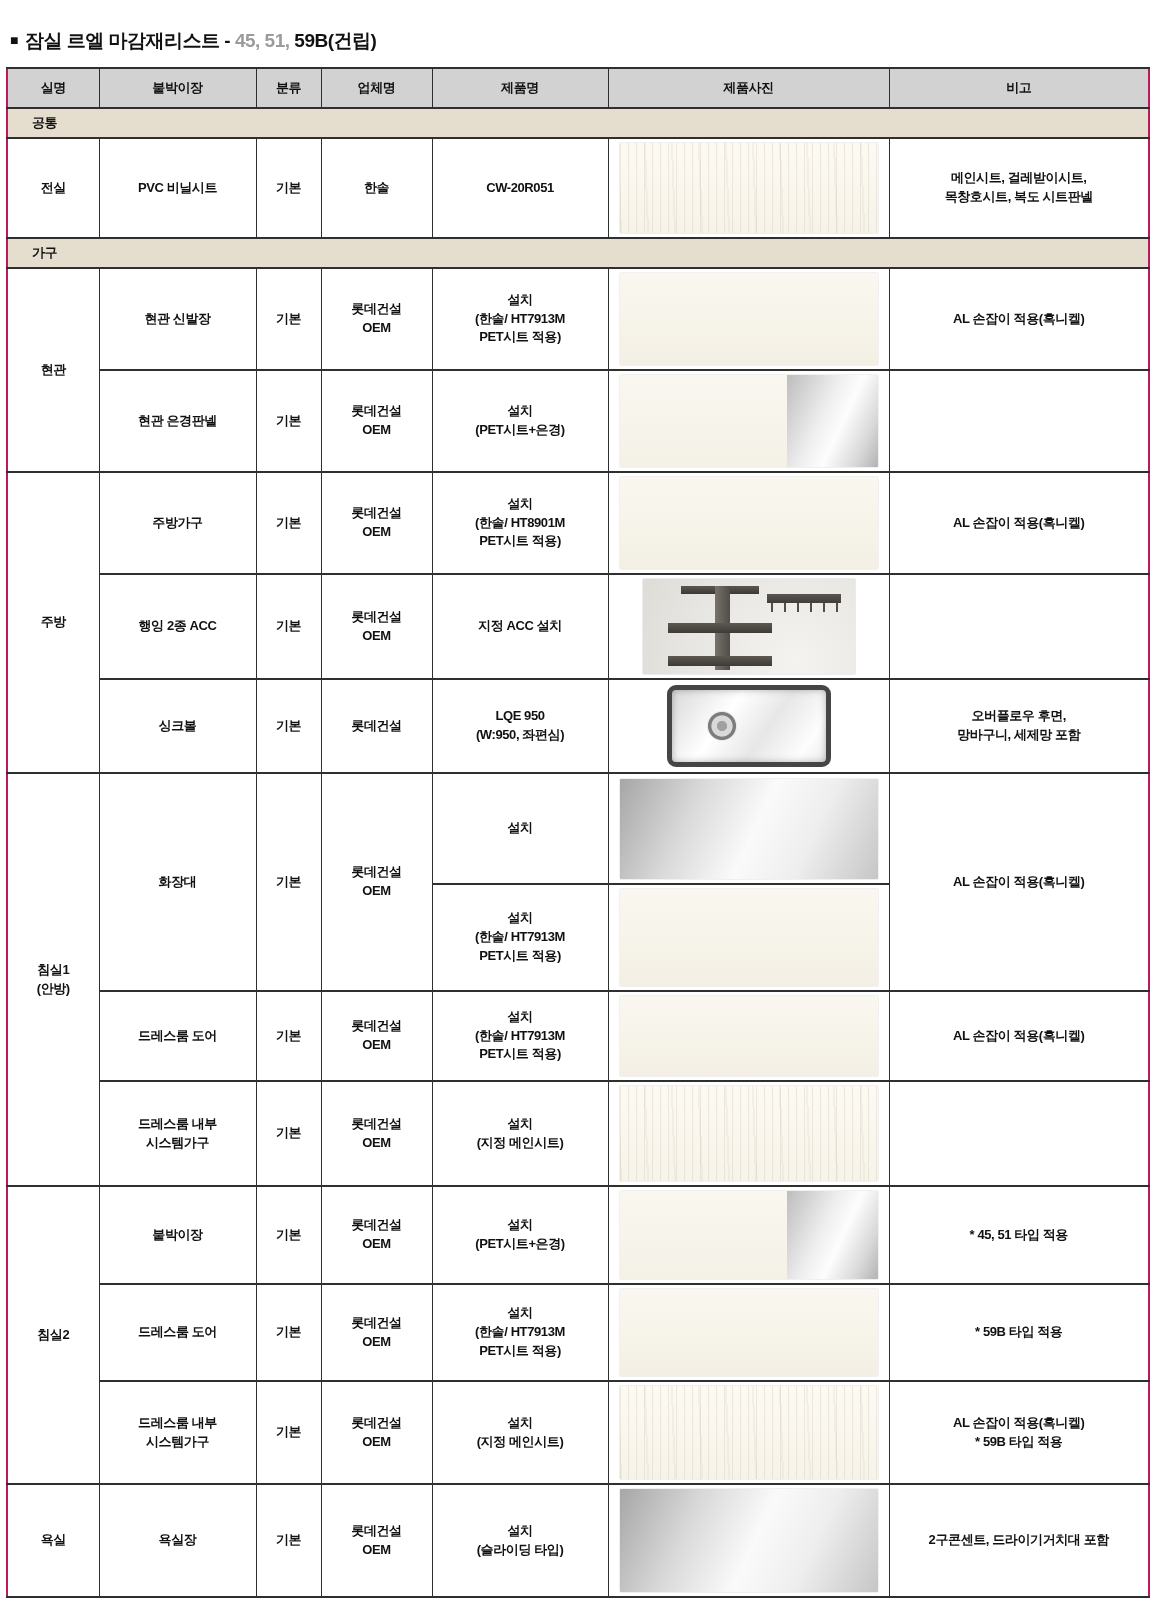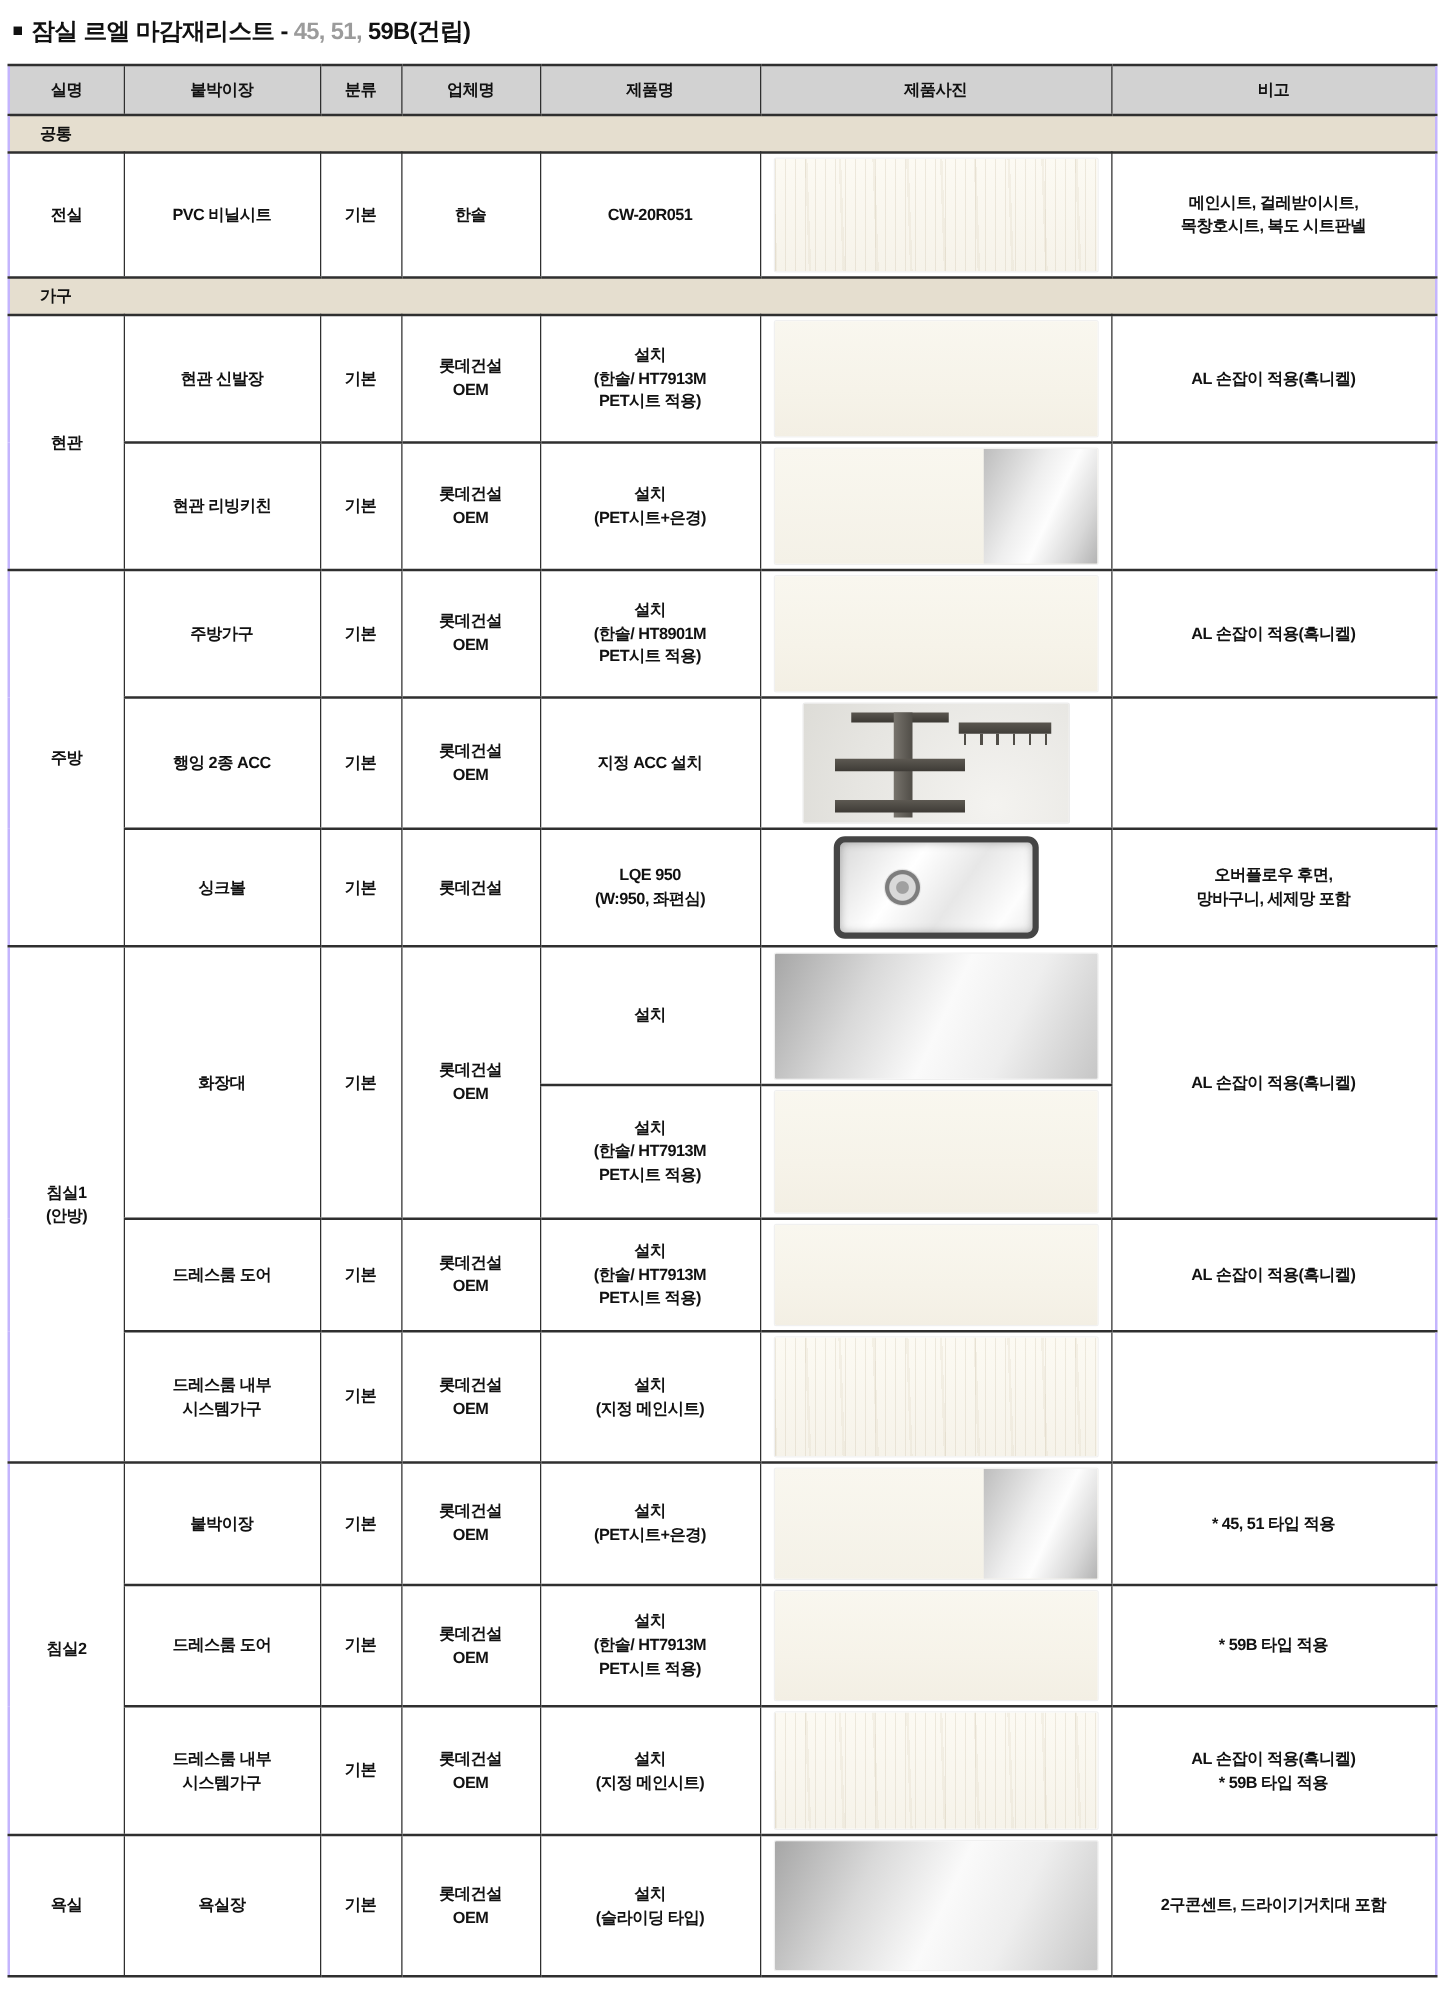--- a/index.html
+++ b/index.html
@@ -1,23 +1,23 @@
 <!DOCTYPE html>
 <html><head>
 <meta charset="utf-8">
 <style>
   html,body{margin:0;padding:0;background:#ffffff;}
   body{font-family:"Liberation Sans","DejaVu Sans",sans-serif;color:#111;}
   .page{width:1160px;height:1603px;box-sizing:border-box;padding:8px 8px 0 6px;}
 
-  .title{font-size:19px;font-weight:700;letter-spacing:-0.5px;margin:4px 0 13px 4px;}
+  .title{font-size:19px;font-weight:700;letter-spacing:-0.5px;margin:20px 0 13px 4px;}
   .title .bullet{font-size:14px;margin-right:7px;vertical-align:2px;}
   .title .muted{color:#9b9b9b;font-weight:600;}
 
-  table{border-collapse:collapse;table-layout:fixed;width:1142px;border:2px solid #c4b5fd;}
+  table{border-collapse:collapse;table-layout:fixed;width:1142px;border:2px solid #be185d;}
   th,td{
     border-left:1px solid #2f2f2f;border-right:1px solid #2f2f2f;
     border-top:2px solid #2f2f2f;border-bottom:2px solid #2f2f2f;
     text-align:center;vertical-align:middle;
     font-size:13px;font-weight:700;letter-spacing:-0.4px;
     padding:2px 6px;line-height:1.45;
   }
   thead th{background:#d2d2d2;height:34px;}
   tr.section td{background:#e5decf;text-align:left;padding-left:24px;height:24px;}
   .pre{white-space:pre-line;}
@@ -127,21 +127,21 @@
         <td><span>롯데건설</span><span class="sub">OEM</span></td>
         <td class="pre">설치
 (한솔/ HT7913M
 PET시트 적용)</td>
         <td class="photo-cell">
           <div class="photo" style="height:92px" data-kind="cream"></div>
         </td>
         <td>AL 손잡이 적용(흑니켈)</td>
       </tr>
       <tr style="height:100px">
-        <td>현관 리빙키친</td>
+        <td>현관 은경판넬</td>
         <td>기본</td>
         <td><span>롯데건설</span><span class="sub">OEM</span></td>
         <td class="pre">설치
 (PET시트+은경)</td>
         <td class="photo-cell">
           <div class="photo" style="height:92px" data-kind="cream-mirror"></div>
         </td>
         <td></td>
       </tr>
 

